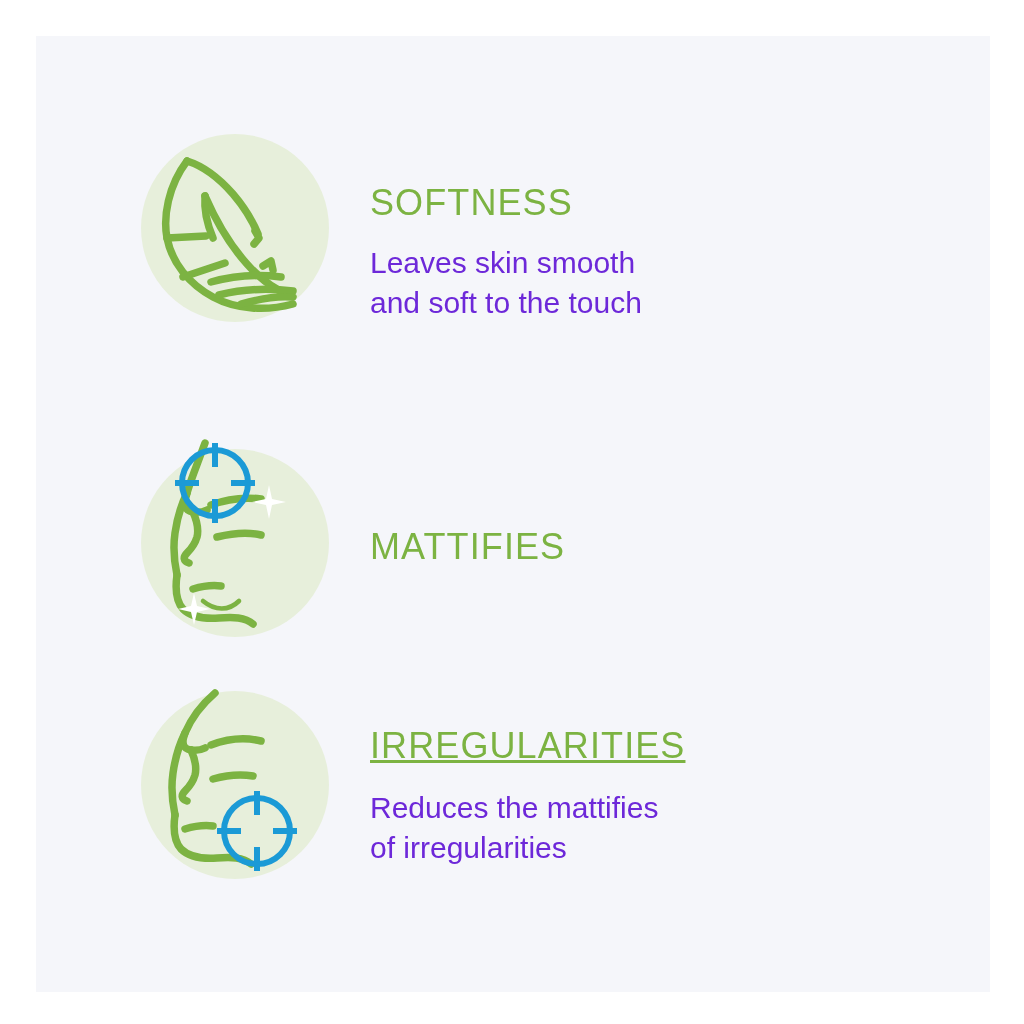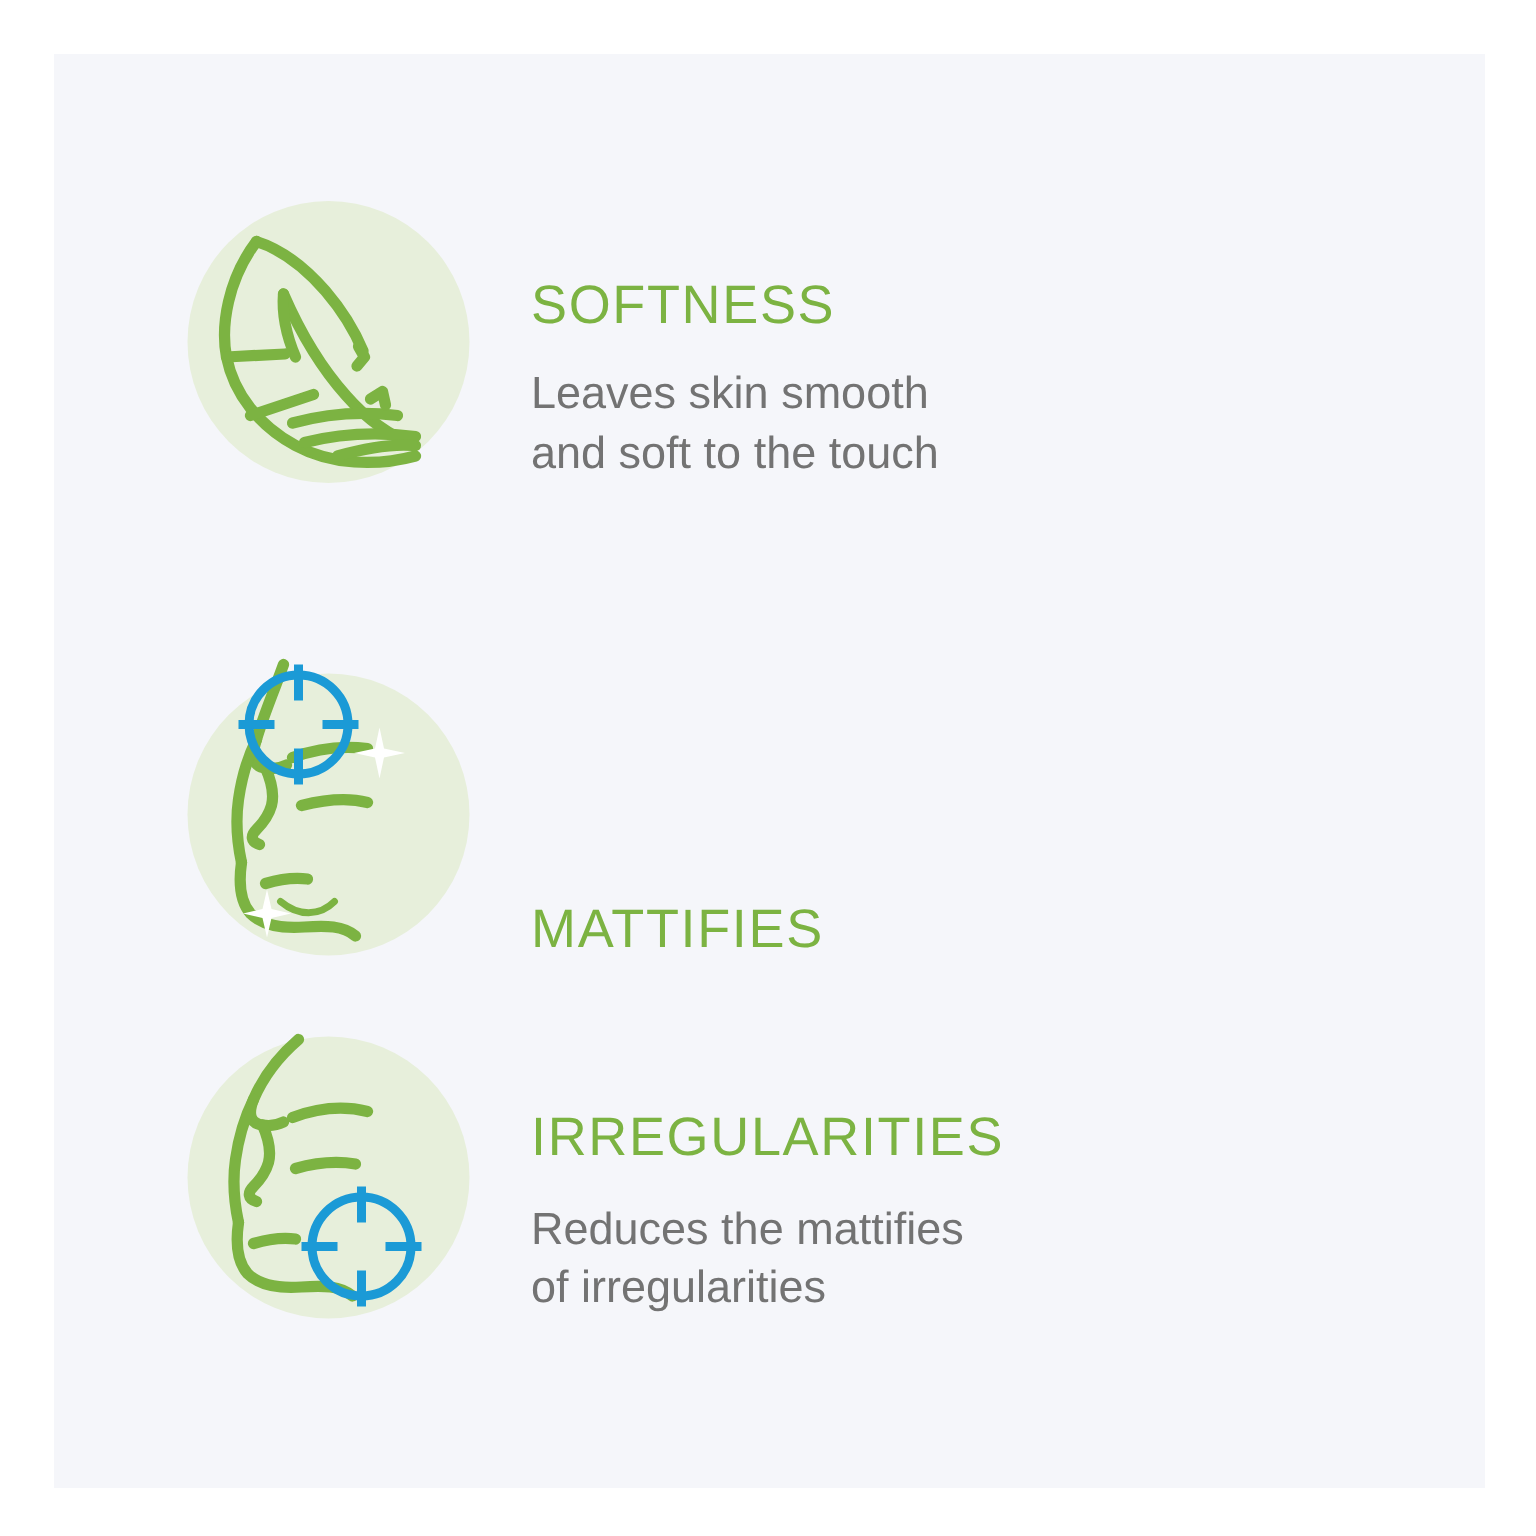--- a/index.html
+++ b/index.html
@@ -19,24 +19,24 @@
     position: absolute;
     left: 36px;
     top: 36px;
     width: 954px;
     height: 956px;
     background: #f5f6fa;
   }
 
   .benefit-row {
     position: absolute;
-    left: 0;
+    left: 16px;
     width: 100%;
     display: flex;
-    align-items: flex-end;
+    align-items: center;
   }
 
   #benefit-row-0 { top: 97px; }
   #benefit-row-1 { top: 377px; }
   #benefit-row-2 { top: 619px; }
 
   .icon-badge {
     position: relative;
     flex: 0 0 auto;
     width: 188px;
@@ -72,33 +72,33 @@
   .benefit-title {
     color: #7cb342;
     font-size: 36px;
     letter-spacing: 1.1px;
     line-height: 1;
     font-weight: 400;
     margin: 0;
     white-space: nowrap;
   }
   .benefit-desc {
-    color: #737373;
+    color: #6d28d9;
     font-size: 30px;
     line-height: 1.32;
     font-weight: 400;
     margin: 0;
     white-space: pre-line;
   }
 
   #benefit-row-0 .benefit-title { margin-top: 52px; }
   #benefit-row-0 .benefit-desc  { margin-top: 22px; }
   #benefit-row-1 .benefit-title { margin-top: 44px; }
   #benefit-row-1 .benefit-desc  { margin-top: 24px; }
-  #benefit-row-2 .benefit-title { margin-top: 62px; }
+  #benefit-row-2 .benefit-title { margin-top: 62px; text-decoration: underline; }
   #benefit-row-2 .benefit-desc  { margin-top: 24px; }
 
   .stroke-green {
     fill: none;
     stroke: #7cb342;
     stroke-width: 4.6;
     stroke-linecap: round;
     stroke-linejoin: round;
   }
   .stroke-green-thick {

